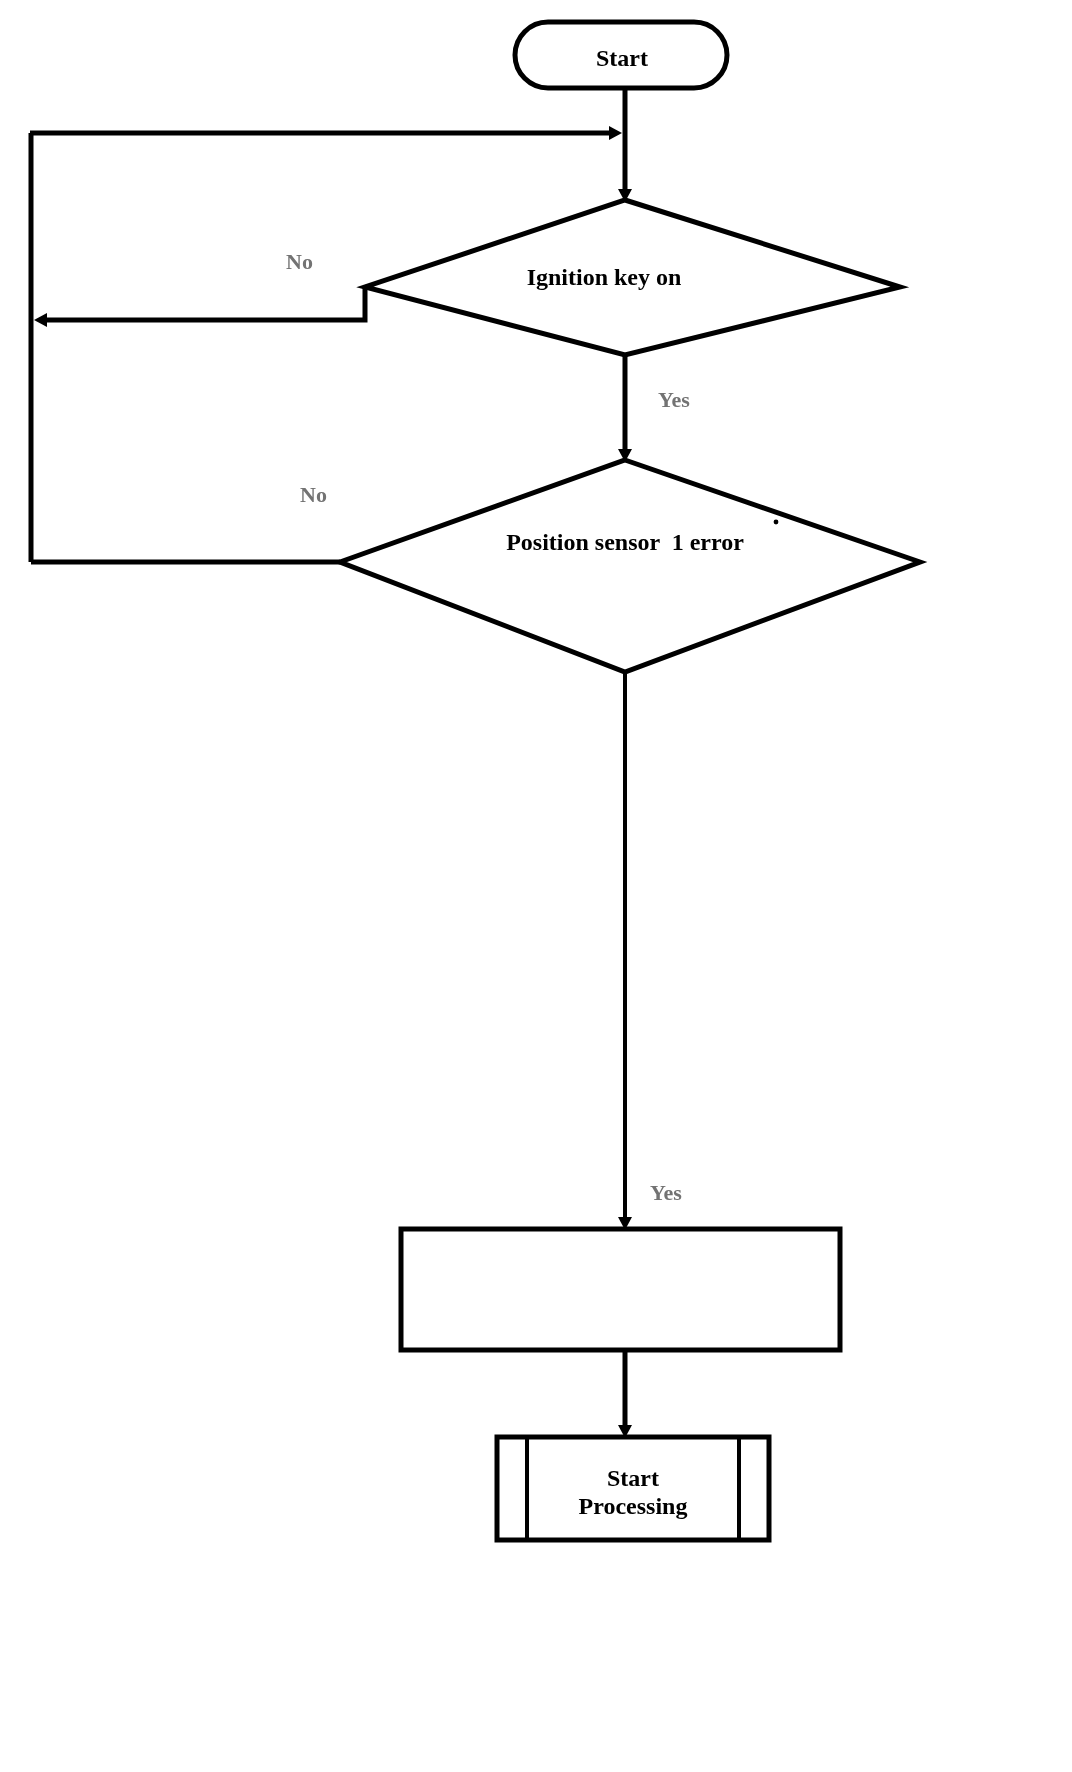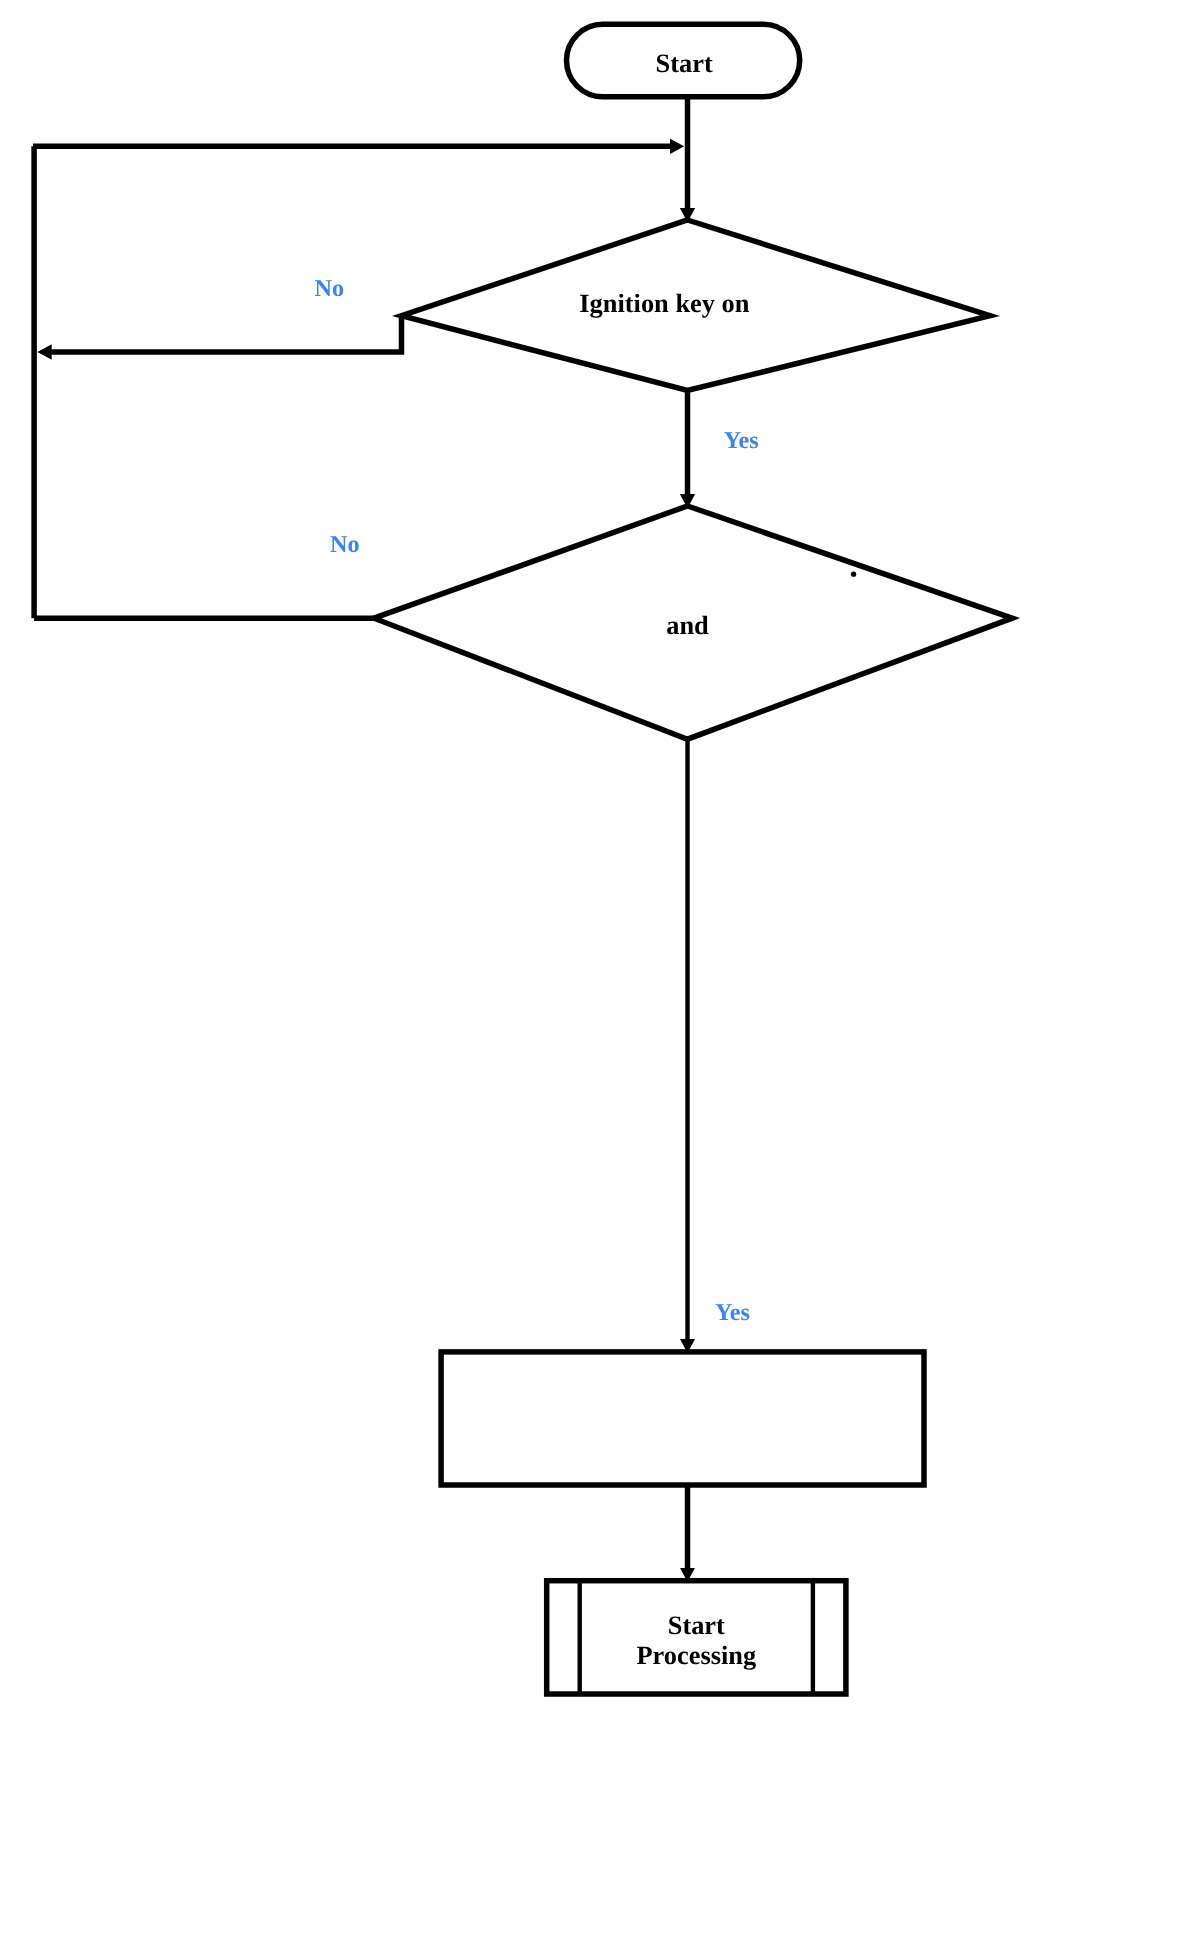--- a/index.html
+++ b/index.html
@@ -1,20 +1,20 @@
 <!DOCTYPE html>
 <html><head>
 <meta charset="utf-8">
 <title>Flowchart</title>
 <style>
   html,body{margin:0;padding:0;background:#ffffff;}
   body{font-family:"Liberation Serif", "DejaVu Serif", serif;color:#000;}
   #page{position:relative;width:1072px;height:1772px;background:#fff;overflow:hidden;}
   #page svg{position:absolute;left:0;top:0;width:1072px;height:1772px;}
-  .lbl{position:absolute;white-space:pre;line-height:1.18;color:#3b82f6;}
+  .lbl{position:absolute;white-space:pre;line-height:1.18;color:#737373;}
   .node-text{position:absolute;text-align:center;white-space:pre;line-height:1.22;color:#000;}
   .edge-label{font-size:22px;font-weight:700;}
   .shape-label{font-size:24px;font-weight:700;}
 </style>
 </head>
 <body>
 
 <div id="page">
 
   <svg viewBox="0 0 1072 1772" aria-hidden="true">
@@ -61,21 +61,21 @@
       <rect x="497" y="1437" width="272" height="103" fill="#ffffff" stroke="#000000" stroke-width="5"></rect>
       <line x1="527" y1="1437" x2="527" y2="1540" stroke="#000" stroke-width="4"></line>
       <line x1="739" y1="1437" x2="739" y2="1540" stroke="#000" stroke-width="4"></line>
     </g>
   </svg>
 
   <div class="node-text shape-label" style="left:548px; top:44px; width:148px;">Start</div>
 
   <div class="node-text shape-label" style="left:444px; top:263px; width:320px;">Ignition key on</div>
 
-  <div class="node-text shape-label" style="left:425px; top:555px; width:400px;">and</div>
+  <div class="node-text shape-label" style="left:425px; top:528px; width:400px;">Position sensor  1 error</div>
 
 
   <div class="node-text shape-label" style="left:527px; top:1464px; width:212px;">Start</div>
   <div class="node-text shape-label" style="left:527px; top:1492px; width:212px;">Processing</div>
 
   <div class="lbl edge-label" style="left:286px; top:249px;">No</div>
 
   <div class="lbl edge-label" style="left:658px; top:387px;">Yes</div>
 
   <div class="lbl edge-label" style="left:300px; top:482px;">No</div>

